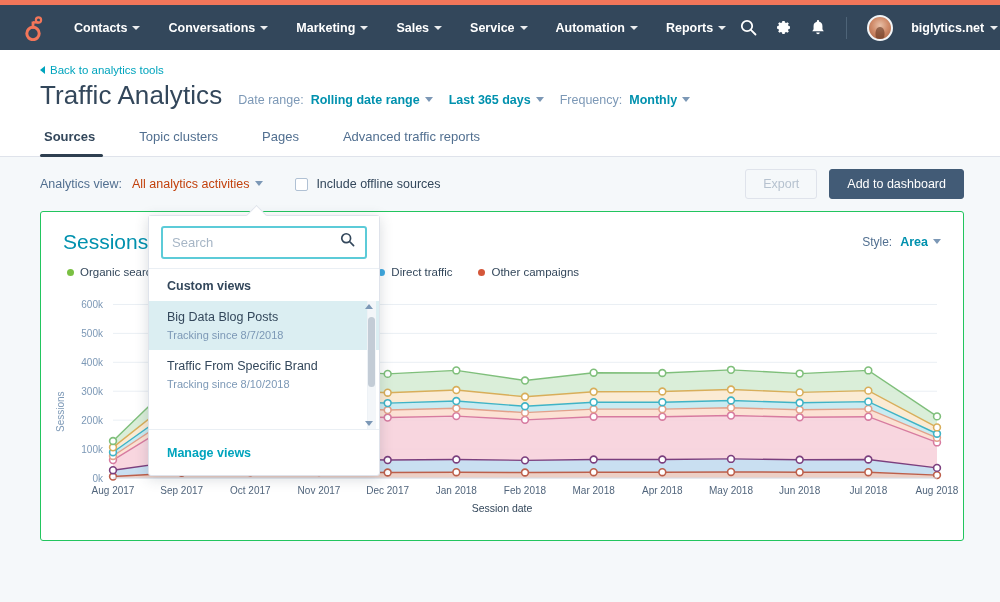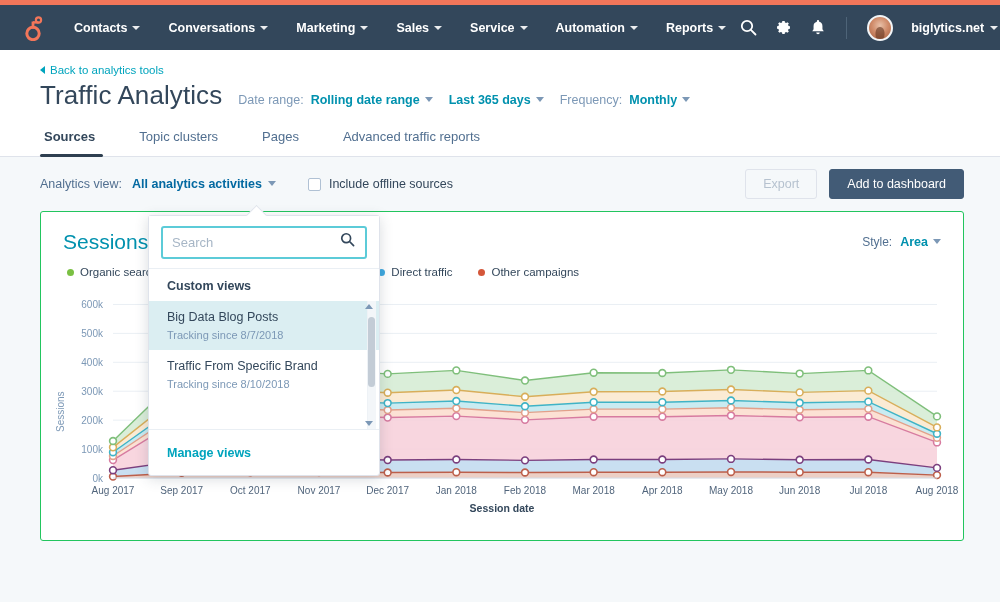--- a/index.html
+++ b/index.html
@@ -84,21 +84,21 @@
     height: 3px; background: #2e3f50; border-radius: 2px;
   }
 
   
   .toolbar {
     display: flex; align-items: center; padding: 12px 36px 12px 40px;
     gap: 10px; position: relative;
   }
   .tb-label { font-size: 12.5px; color: #516f90; }
   .tb-dd {
-    font-size: 12.5px; color: #0369a1; font-weight: bold; cursor: pointer;
+    font-size: 12.5px; color: #c2410c; font-weight: normal; cursor: pointer;
     display: inline-flex; align-items: center; gap: 6px;
   }
   .chk-wrap { display: flex; align-items: center; gap: 8px; margin-left: 22px; cursor: pointer; }
   .chk-box { width: 13px; height: 13px; border: 1px solid #b0c1d4; background: #fff; border-radius: 2px; }
   .chk-text { font-size: 12.5px; color: #33475b; }
   .tb-right { margin-left: auto; display: flex; align-items: center; gap: 12px; }
   .btn {
     font-size: 12.5px; padding: 7px 17px; border-radius: 3px;
     cursor: pointer; border: 1px solid transparent; font-family: inherit;
   }
@@ -129,21 +129,21 @@
   .legend-dot { width: 7px; height: 7px; border-radius: 50%; flex: 0 0 auto; }
   .legend-text { font-size: 11.5px; color: #33475b; white-space: nowrap; }
 
   .plot-wrap { position: relative; margin-top: 4px; }
   .axis-label-y {
     position: absolute; left: 14px; top: 150px; font-size: 10px; color: #7c98b6;
     transform: rotate(-90deg); transform-origin: left top; white-space: nowrap;
   }
   .axis-label-x {
     position: absolute; left: 0; right: 0; bottom: 4px; text-align: center;
-    font-size: 10.5px; color: #33475b; font-weight: bold;
+    font-size: 10.5px; color: #33475b; font-weight: normal;
   }
 
   
   .dd-panel {
     position: absolute; left: 148px; top: 215px; width: 232px;
     background: #fff; border: 1px solid #dfe3eb; border-radius: 3px;
     box-shadow: 0 3px 14px rgba(45,62,80,.18); z-index: 50;
   }
   .dd-panel::before {
     content: ""; position: absolute; top: -8px; left: 100px;

